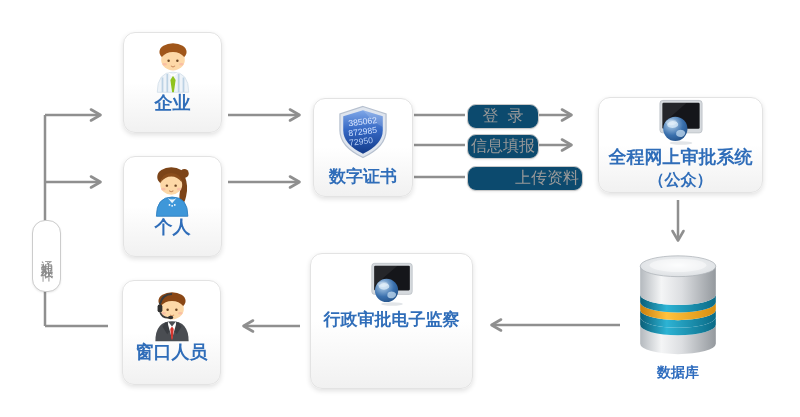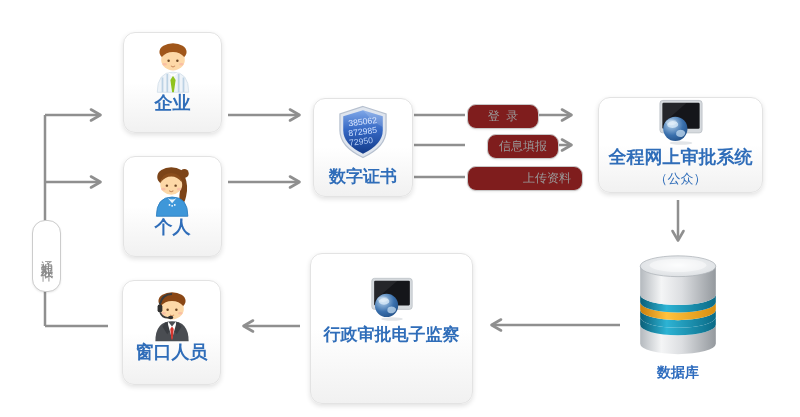--- a/index.html
+++ b/index.html
@@ -3,35 +3,35 @@
 <meta charset="utf-8">
 <style>
   html,body{margin:0;padding:0;background:#ffffff;}
   body{font-family:"Liberation Sans", sans-serif;}
   .stage{position:relative;width:800px;height:417px;background:#fff;overflow:hidden;}
   .connectors{position:absolute;left:0;top:0;z-index:1;}
   .card{position:absolute;z-index:2;display:flex;flex-direction:column;align-items:center;justify-content:flex-start;
         background:linear-gradient(180deg,#ffffff 50%,#f1f1f1 100%);
         border:1px solid #e3e3e3;border-radius:12px;box-shadow:0 2px 5px rgba(0,0,0,.12);}
   .card-label{color:#2f6db9;font-weight:bold;font-size:18px;line-height:1.1;white-space:nowrap;}
-  .card-sublabel{color:#2f6db9;font-weight:normal;font-size:13px;margin-top:2px;white-space:nowrap;}
+  .card-sublabel{color:#2f6db9;font-weight:bold;font-size:16px;margin-top:2px;white-space:nowrap;}
   .sys-label{color:#2f6db9;font-weight:bold;font-size:17px;line-height:1.3;white-space:nowrap;text-align:center;}
   #card-enterprise{left:123px;top:32px;width:97px;height:94px;padding-top:5px;}
   #card-individual{left:123px;top:156px;width:97px;height:94px;padding-top:5px;}
   #card-window-staff{left:122px;top:280px;width:97px;height:97px;padding-top:6px;}
   #card-cert{left:313px;top:98px;width:98px;height:92px;padding-top:5px;}
   #card-online{left:598px;top:97px;width:163px;height:94px;}
-  #card-supervision{left:310px;top:253px;width:161px;height:127px;padding-top:22px;}
+  #card-supervision{left:310px;top:253px;width:161px;height:127px;padding-top:7px;}
   .db-group{position:absolute;left:628px;top:253px;width:100px;z-index:2;text-align:center;}
   .db-label{color:#2e6cbe;font-weight:bold;font-size:14px;margin-top:3px;}
-  .hpill{position:absolute;z-index:2;left:467px;width:70px;height:23px;background:#7f1d1d;border:1px solid #c9c9c9;
+  .hpill{position:absolute;z-index:2;left:467px;width:70px;height:23px;background:#0c4a6e;border:1px solid #c9c9c9;
          border-radius:9px;box-shadow:0 1px 2px rgba(0,0,0,.08);display:flex;align-items:center;justify-content:center;
-         color:#999999;font-size:12px;white-space:pre;}
+         color:#999999;font-size:16px;white-space:pre;}
   #pill-login{top:104px;}
-  #pill-fill{top:134px;margin-left:20px;}
+  #pill-fill{top:134px;}
   #pill-upload{top:166px;padding-left:44px;}
   .vpill{position:absolute;z-index:2;left:32px;top:220px;width:27px;height:70px;background:#fff;border:1px solid #cccccc;
          border-radius:13px;box-shadow:0 1px 2px rgba(0,0,0,.08);display:flex;align-items:center;justify-content:center;
          writing-mode:vertical-rl;color:#8a8a8a;font-size:13px;letter-spacing:3px;}
   .icon{display:block;}
 </style>
 </head>
 <body>
 
 <div class="stage">

